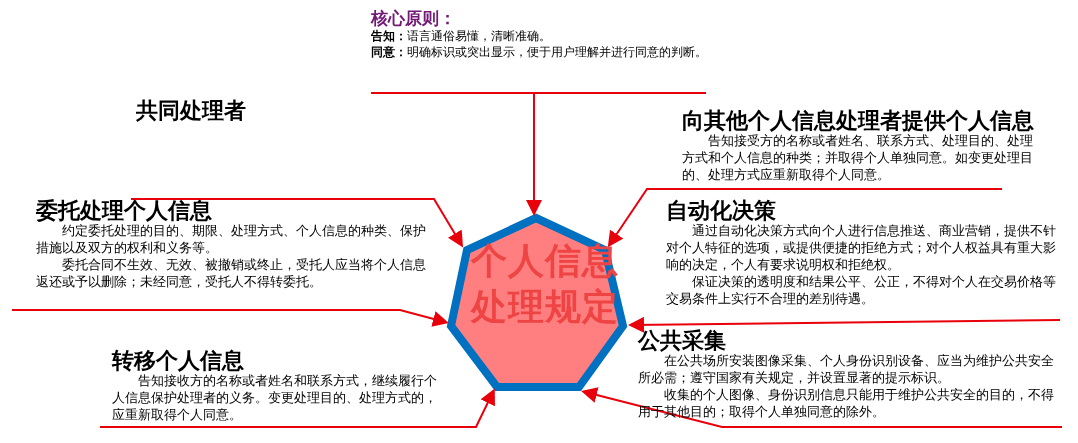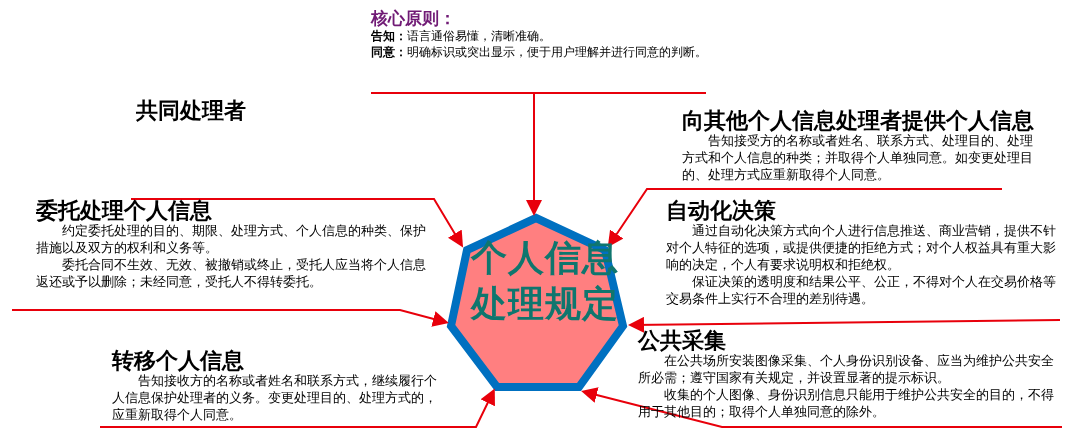--- a/index.html
+++ b/index.html
@@ -7,21 +7,21 @@
          font-family:"DejaVu Sans","Liberation Sans",sans-serif; color:#000; }
   .lines { position:absolute; left:0; top:0; width:1078px; height:443px; pointer-events:none; }
   .box { position:absolute; font-size:13px; line-height:17px; }
   .title { font-weight:bold; font-size:22px; line-height:22px; display:block; }
   .para { display:block; }
   .para.indent { text-indent:2em; }
   .core-title { font-weight:bold; font-size:17px; line-height:20px; color:#701a75; display:block; }
   .core-line { display:block; font-size:12px; line-height:16px; }
   .core-label { font-weight:bold; }
   .center-text { position:absolute; left:455px; top:238px; width:180px; text-align:center;
-                 color:#0f766e; font-weight:bold; font-size:36px; line-height:46px; letter-spacing:1px;font-family:Liberation Mono, monospace; }
+                 color:#ef4444; font-weight:bold; font-size:36px; line-height:46px; letter-spacing:1px; }
 </style>
 </head>
 <body>
 
 <svg class="lines" viewBox="0 0 1078 443" xmlns="http://www.w3.org/2000/svg">
   <defs>
     <marker id="arr" markerWidth="8" markerHeight="8" refX="6" refY="4" orient="auto" markerUnits="strokeWidth">
       <path d="M0,0 L8,4 L0,8 Z" fill="#e8000b"></path>
     </marker>
   </defs>

